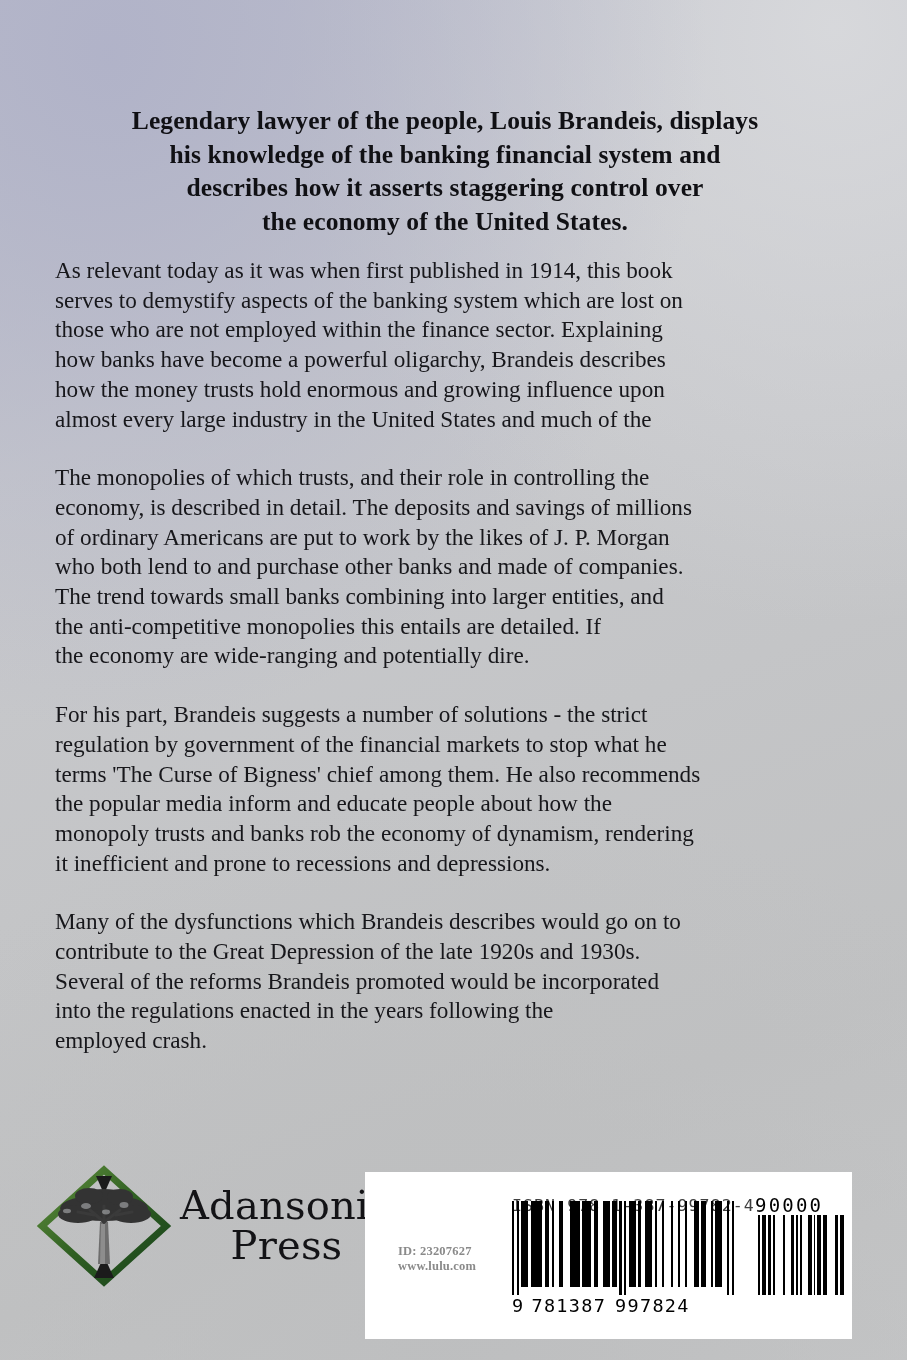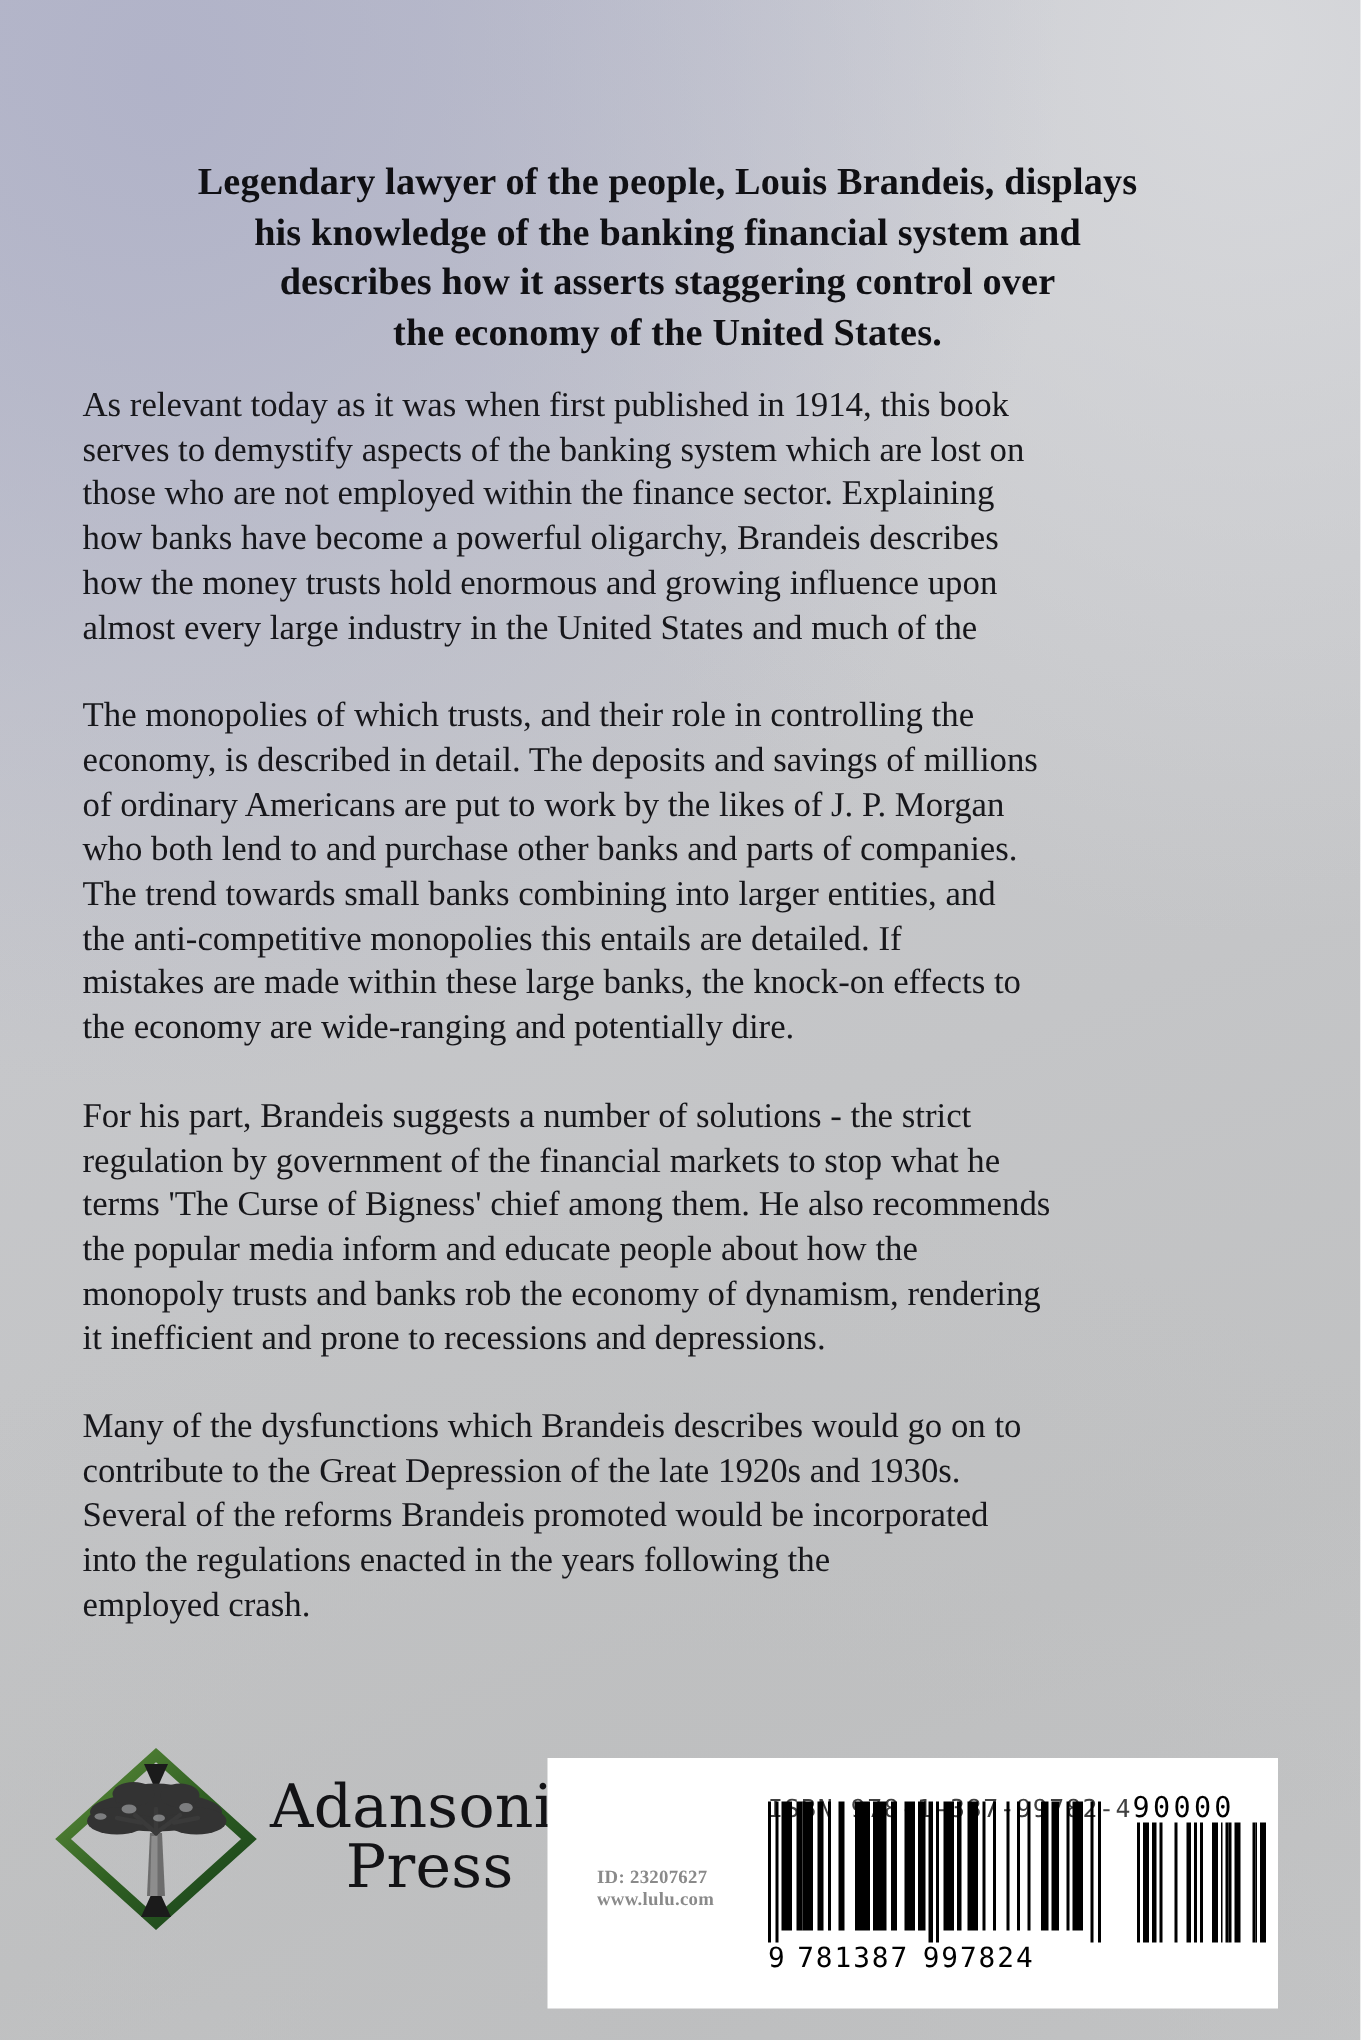--- a/index.html
+++ b/index.html
@@ -184,24 +184,23 @@
       <span class="ln">those who are not employed within the finance sector. Explaining</span>
       <span class="ln">how banks have become a powerful oligarchy, Brandeis describes</span>
       <span class="ln">how the money trusts hold enormous and growing influence upon</span>
       <span class="ln">almost every large industry in the United States and much of the</span>
     </p>
 
     <p>
       <span class="ln">The monopolies of which trusts, and their role in controlling the</span>
       <span class="ln">economy, is described in detail. The deposits and savings of millions</span>
       <span class="ln">of ordinary Americans are put to work by the likes of J. P. Morgan</span>
-      <span class="ln">who both lend to and purchase other banks and parts of companies.</span>
+      <span class="ln">who both lend to and purchase other banks and made of companies.</span>
       <span class="ln">The trend towards small banks combining into larger entities, and</span>
       <span class="ln">the anti-competitive monopolies this entails are detailed. If</span>
-      <span class="ln">mistakes are made within these large banks, the knock-on effects to</span>
       <span class="ln">the economy are wide-ranging and potentially dire.</span>
     </p>
 
     <p>
       <span class="ln">For his part, Brandeis suggests a number of solutions - the strict</span>
       <span class="ln">regulation by government of the financial markets to stop what he</span>
       <span class="ln">terms 'The Curse of Bigness' chief among them. He also recommends</span>
       <span class="ln">the popular media inform and educate people about how the</span>
       <span class="ln">monopoly trusts and banks rob the economy of dynamism, rendering</span>
       <span class="ln">it inefficient and prone to recessions and depressions.</span>

